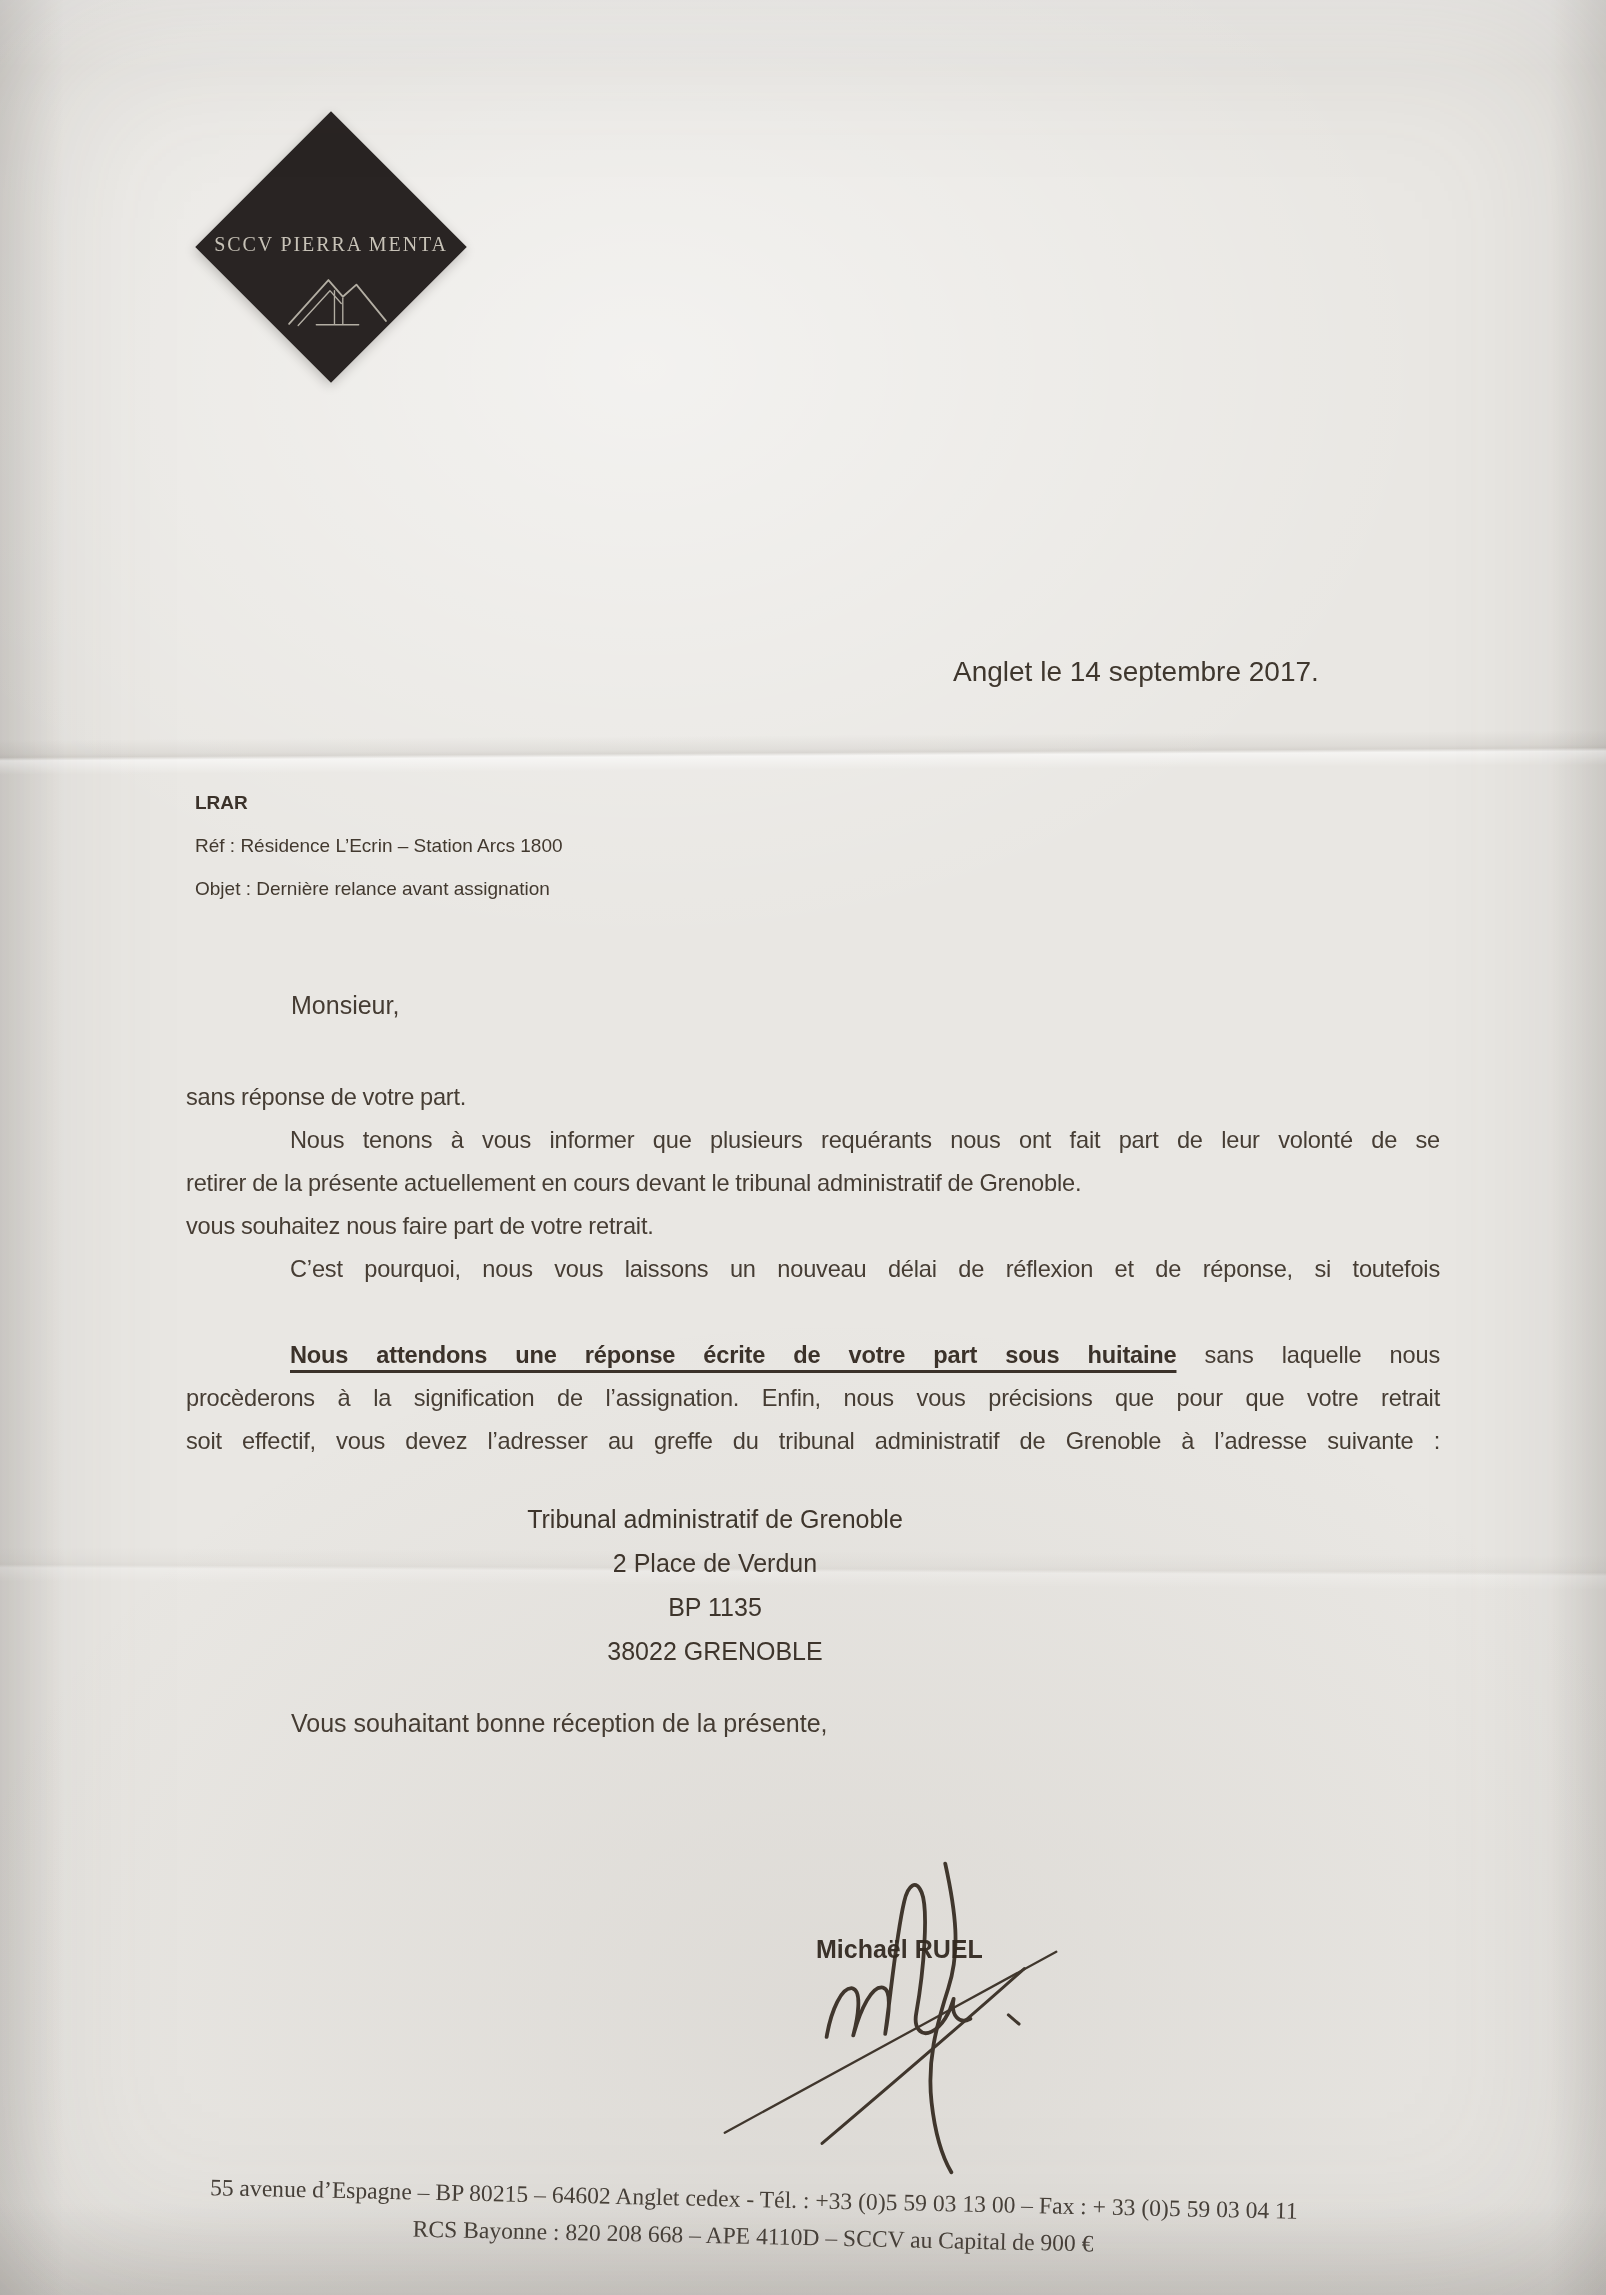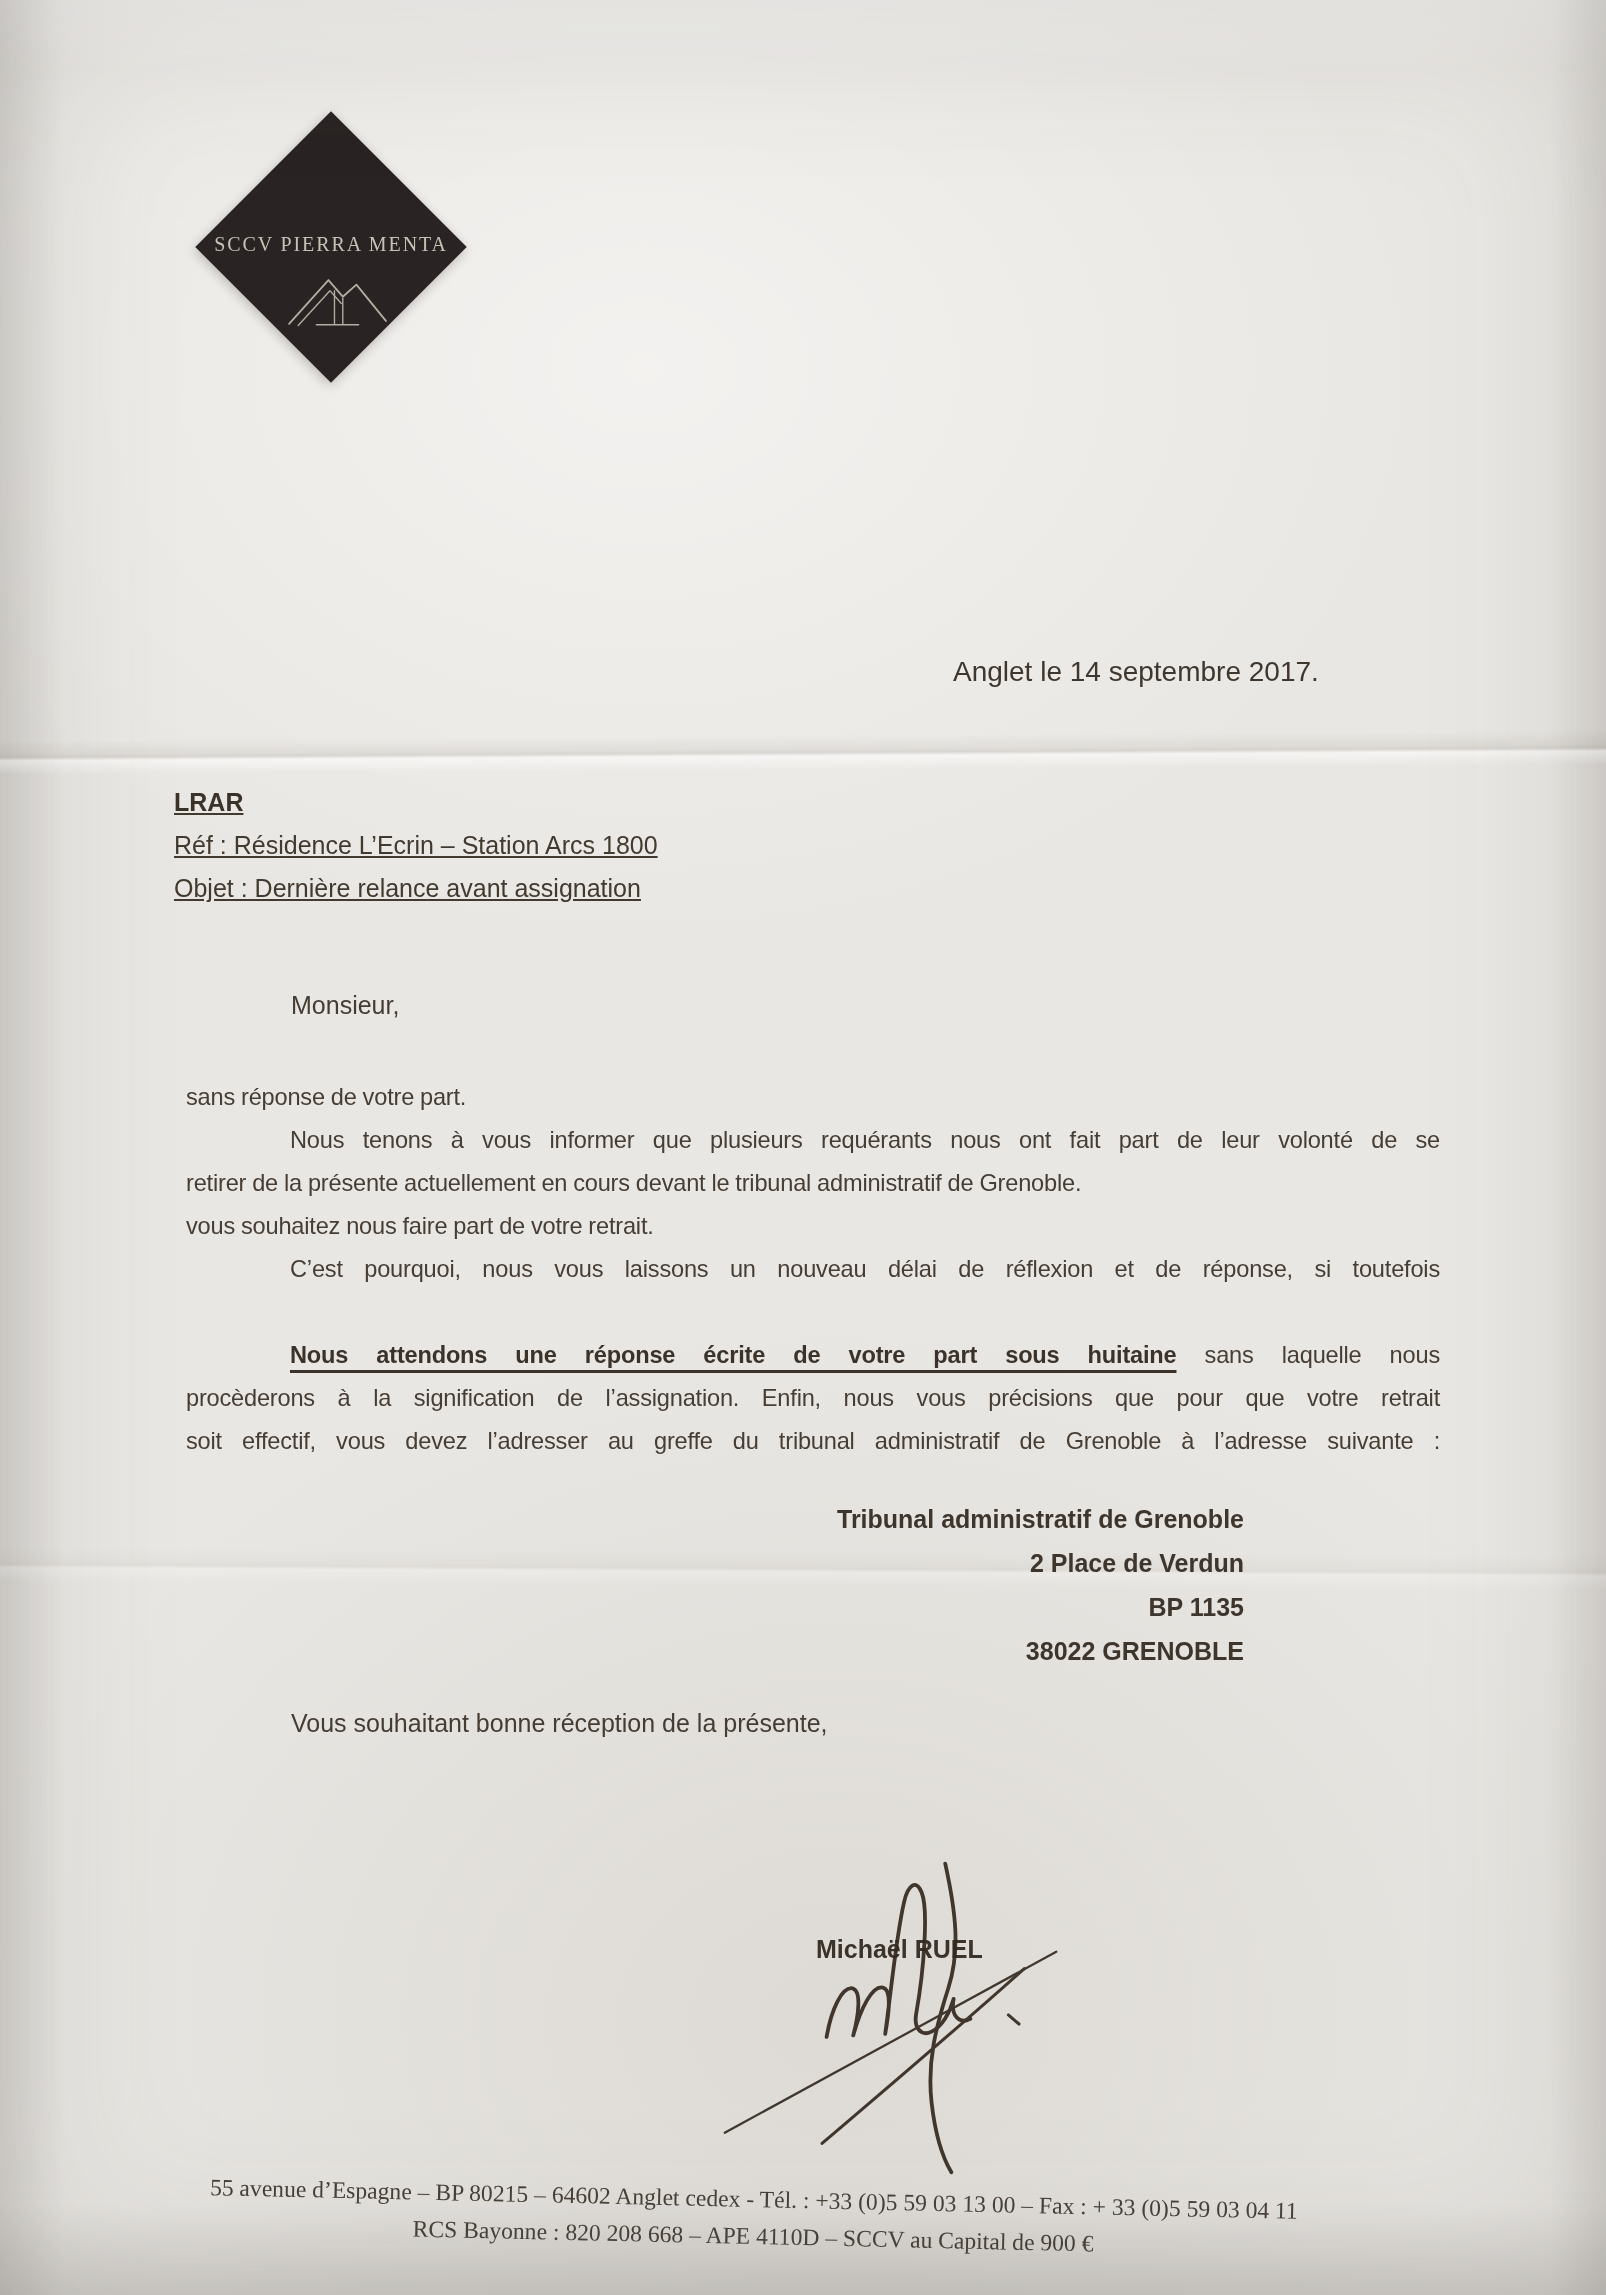--- a/index.html
+++ b/index.html
@@ -23,35 +23,35 @@
 
   
   .logo { position:absolute; left:235px; top:151px; width:192px; height:192px;text-align:right; }
   .diamond { position:absolute; inset:0; background:#292423; transform:rotate(45deg); box-shadow:1.5px 3px 10.7px rgba(40,35,30,0.25); }
   .logo-name { position:absolute; left:50%; top:82px; transform:translateX(-50%); white-space:nowrap;
     font-family:"Liberation Serif", serif; font-size:20px; letter-spacing:1.9px; color:#c7c2b7; }
   .logo-mountain { position:absolute; left:49px; top:120px; }
 
   
   .date-line { position:absolute; left:953px; top:656px; font-size:28px; white-space:nowrap; color:#3f372e; }
-  .ref-block { position:absolute; left:174px; top:781px; font-size:25px; line-height:43px; white-space:nowrap; color:#42392f;text-decoration:underline; }
+  .ref-block { position:absolute; left:195px; top:781px; font-size:19px; line-height:43px; white-space:nowrap; color:#42392f; }
   .bold { font-weight:bold; color:#3b322a; }
   .salutation { position:absolute; left:291px; top:991px; font-size:25px; white-space:nowrap; }
 
   .bodytext { position:absolute; left:186px; top:1076px; width:1254px; font-size:23.6px; line-height:43px;
     color:#463d34; letter-spacing:-0.2px; word-spacing:-0.4px; }
   .para { margin:0; }
   .para.gap { margin-top:43px; }
   .jline { text-align:justify; text-align-last:justify; }
   .jline.end { text-align-last:left; }
   .jline.first { padding-left:104px; }
   .bold-u { font-weight:bold; color:#3b322a; text-decoration:underline; text-decoration-thickness:2.7px; text-underline-offset:6.8px; }
 
-  .court-address { position:absolute; left:186px; top:1497px; width:1058px; text-align:right;
-    font-size:25px; line-height:44px; font-weight:bold; color:#3e352c; }
+  .court-address { position:absolute; left:186px; top:1497px; width:1058px; text-align:center;
+    font-size:25px; line-height:44px; font-weight:normal; color:#3e352c; }
   .closing { position:absolute; left:291px; font-size:25px; white-space:nowrap; }
   .closing-1 { top:1709px; }
   .closing-2 { top:1795px; }
 
   .signer-name { position:absolute; left:816px; top:1935px; font-size:25px; font-weight:bold; white-space:nowrap; color:#3b322a; }
   .sig-svg { position:absolute; left:708px; top:1859px; }
 
   .footer { position:absolute; left:107px; top:2181px; width:1293px; text-align:center;
     font-family:"Liberation Serif", serif; font-size:23.6px; line-height:37px; color:#474039;
     transform:rotate(1.25deg); }

